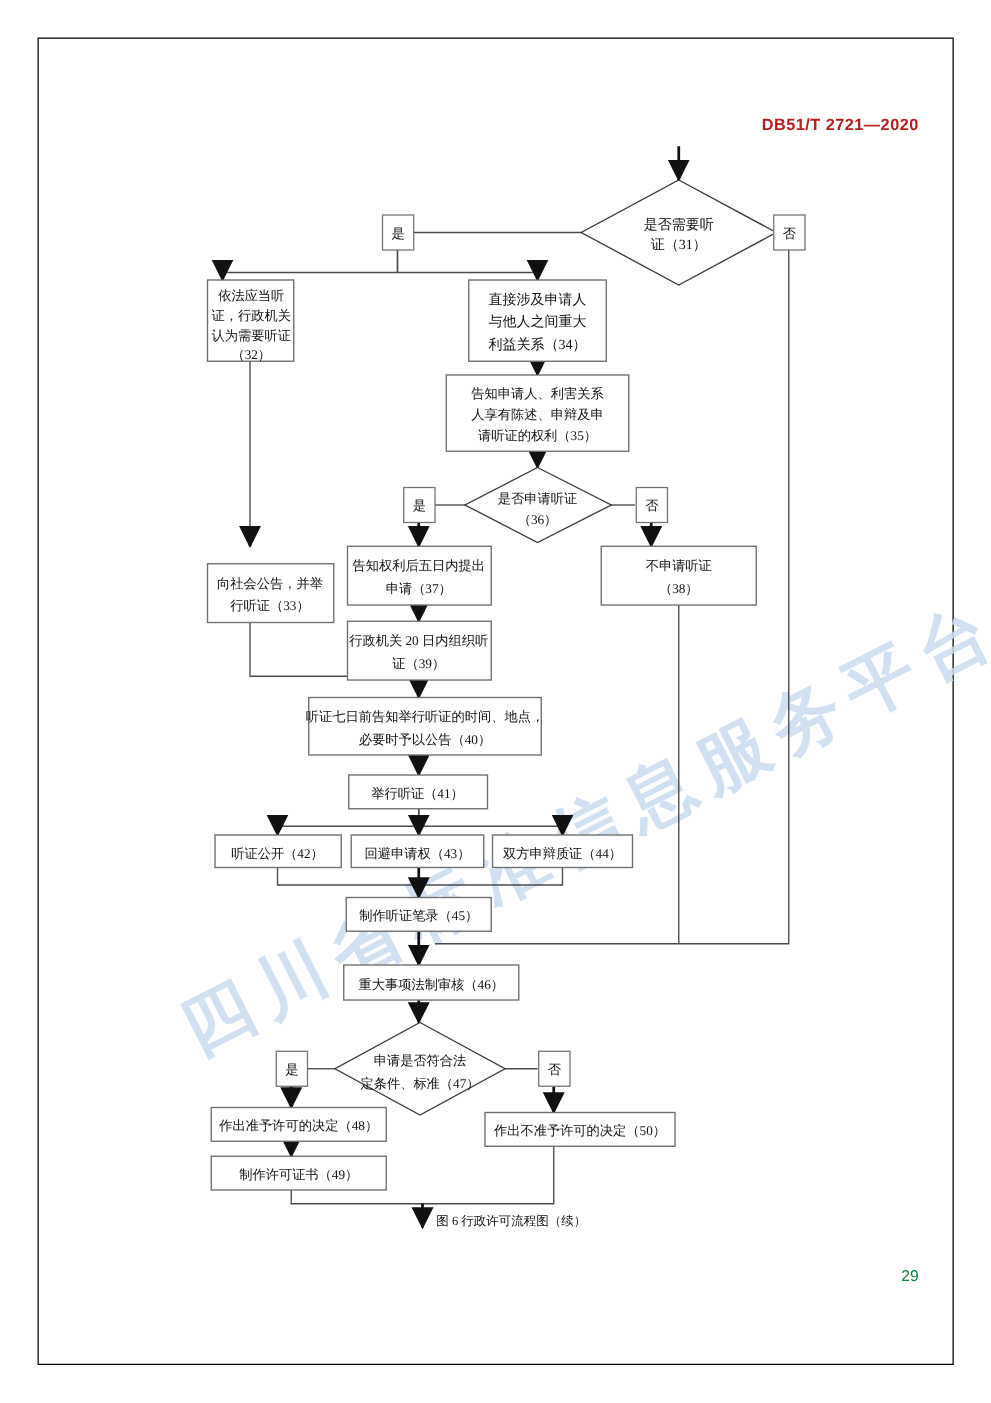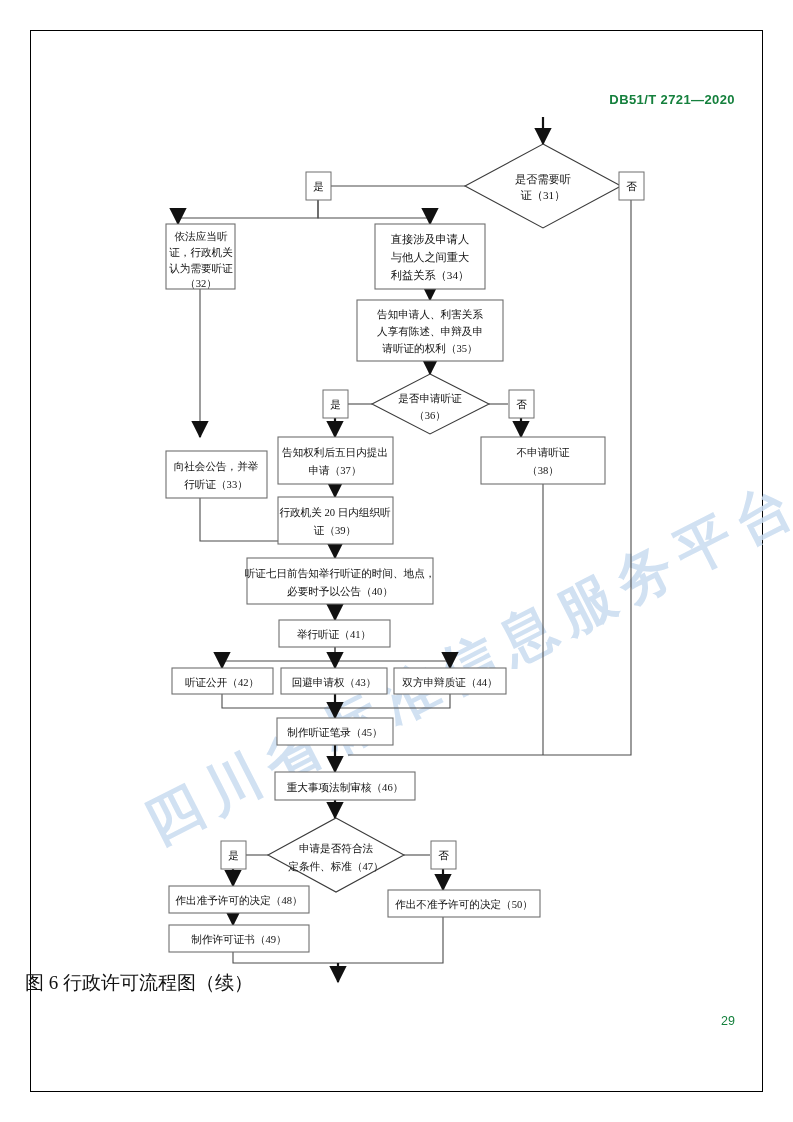--- a/index.html
+++ b/index.html
@@ -7,27 +7,27 @@
        font-family:"Liberation Serif","DejaVu Serif",serif;color:#1a1a1a;}
 
   #page{position:absolute;inset:0;}
 
   
   .page-frame{position:absolute;left:30px;top:30px;width:733px;height:1062px;
     border:1px solid #000;box-sizing:border-box;}
 
   .doc-header{position:absolute;right:58px;top:92px;font-size:13px;
     letter-spacing:.4px;font-family:"Liberation Sans","DejaVu Sans",sans-serif;
-    font-weight:700;color:#15803d;white-space:nowrap;}
+    font-weight:700;color:#b91c1c;white-space:nowrap;}
 
   .page-number{position:absolute;right:58px;top:1014px;font-size:12.5px;
     font-family:"Liberation Sans","DejaVu Sans",sans-serif;color:#15803d;}
 
-  .fig-caption{position:absolute;left:0;right:0;top:970px;
-    font-size:19px;color:#111;font-family:"Liberation Serif","DejaVu Serif",serif;padding-left:25px;}
+  .fig-caption{position:absolute;left:0;right:0;top:970px;text-align:center;
+    font-size:10px;color:#111;font-family:"Liberation Serif","DejaVu Serif",serif;padding-left:25px;}
 
   
   .watermark{position:absolute;left:150px;top:640px;width:620px;height:340px;
     pointer-events:none;}
   .watermark span{position:absolute;left:0;top:150px;white-space:nowrap;
     font-size:56px;color:#c9dcf0;opacity:.85;letter-spacing:10px;
     transform:rotate(-27deg);transform-origin:left center;
     font-family:"DejaVu Sans",sans-serif;font-weight:700;}
 
   svg.flow{position:absolute;left:0;top:0;width:793px;height:1122px;}

